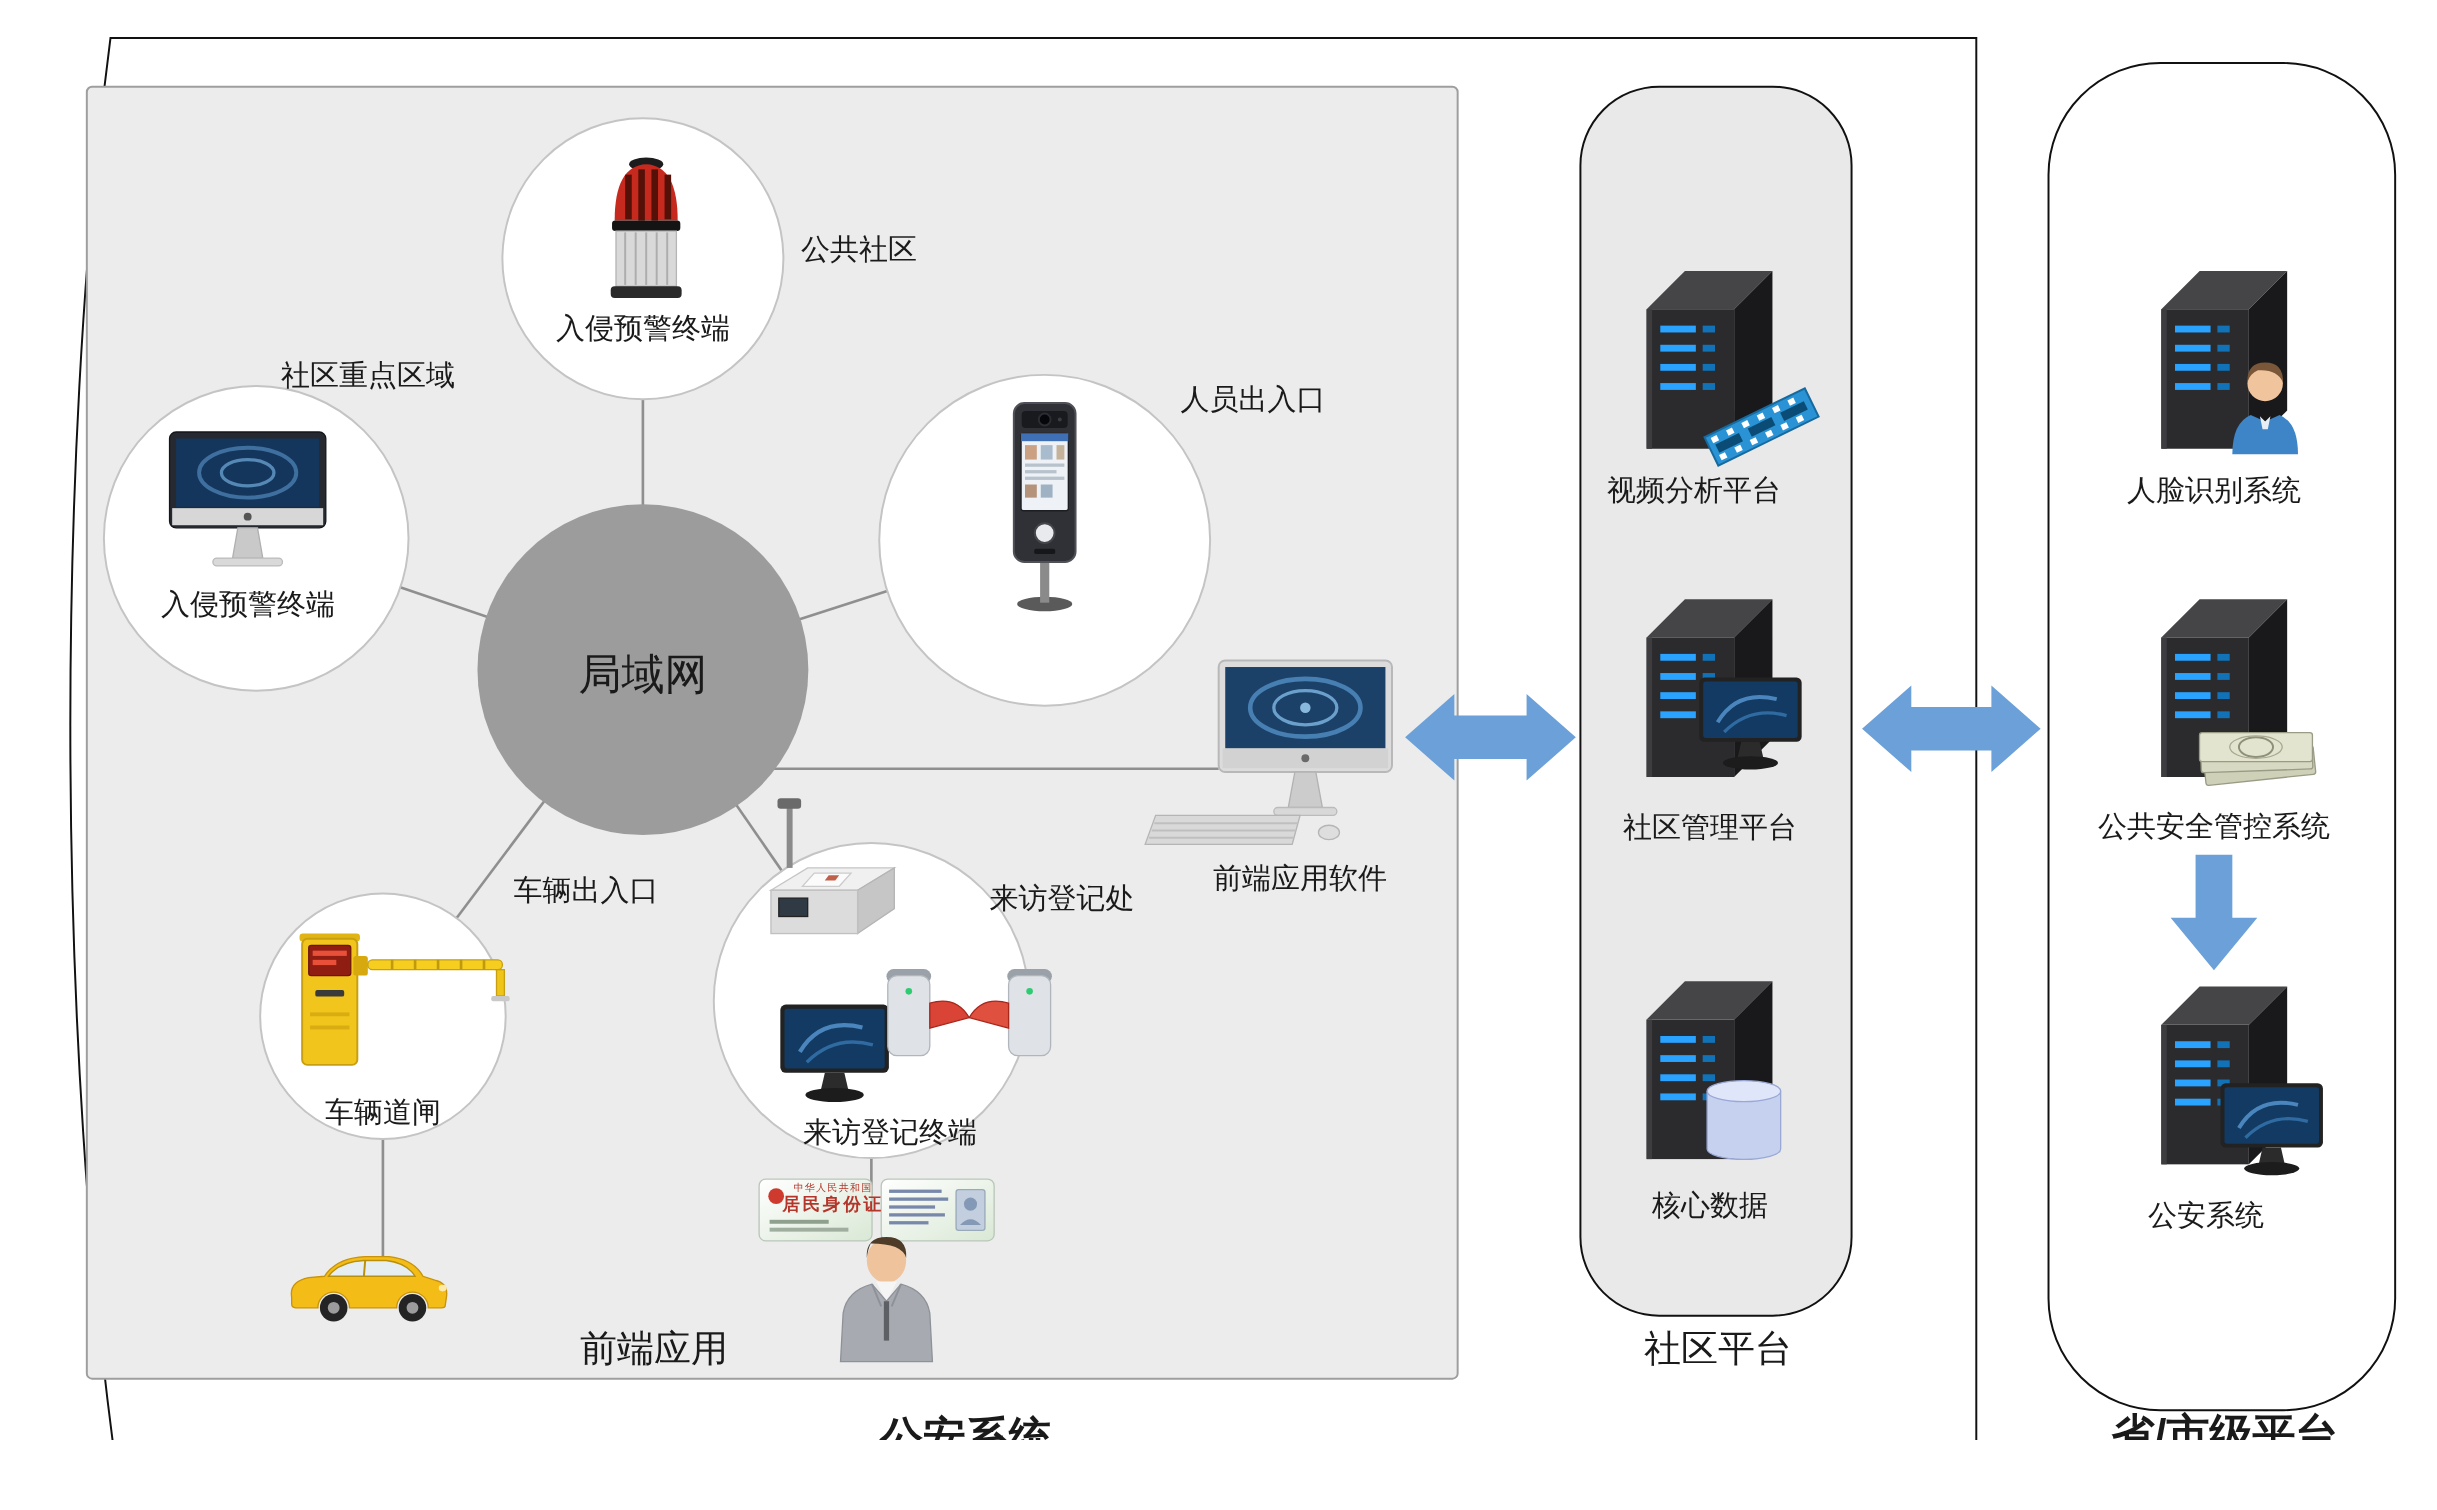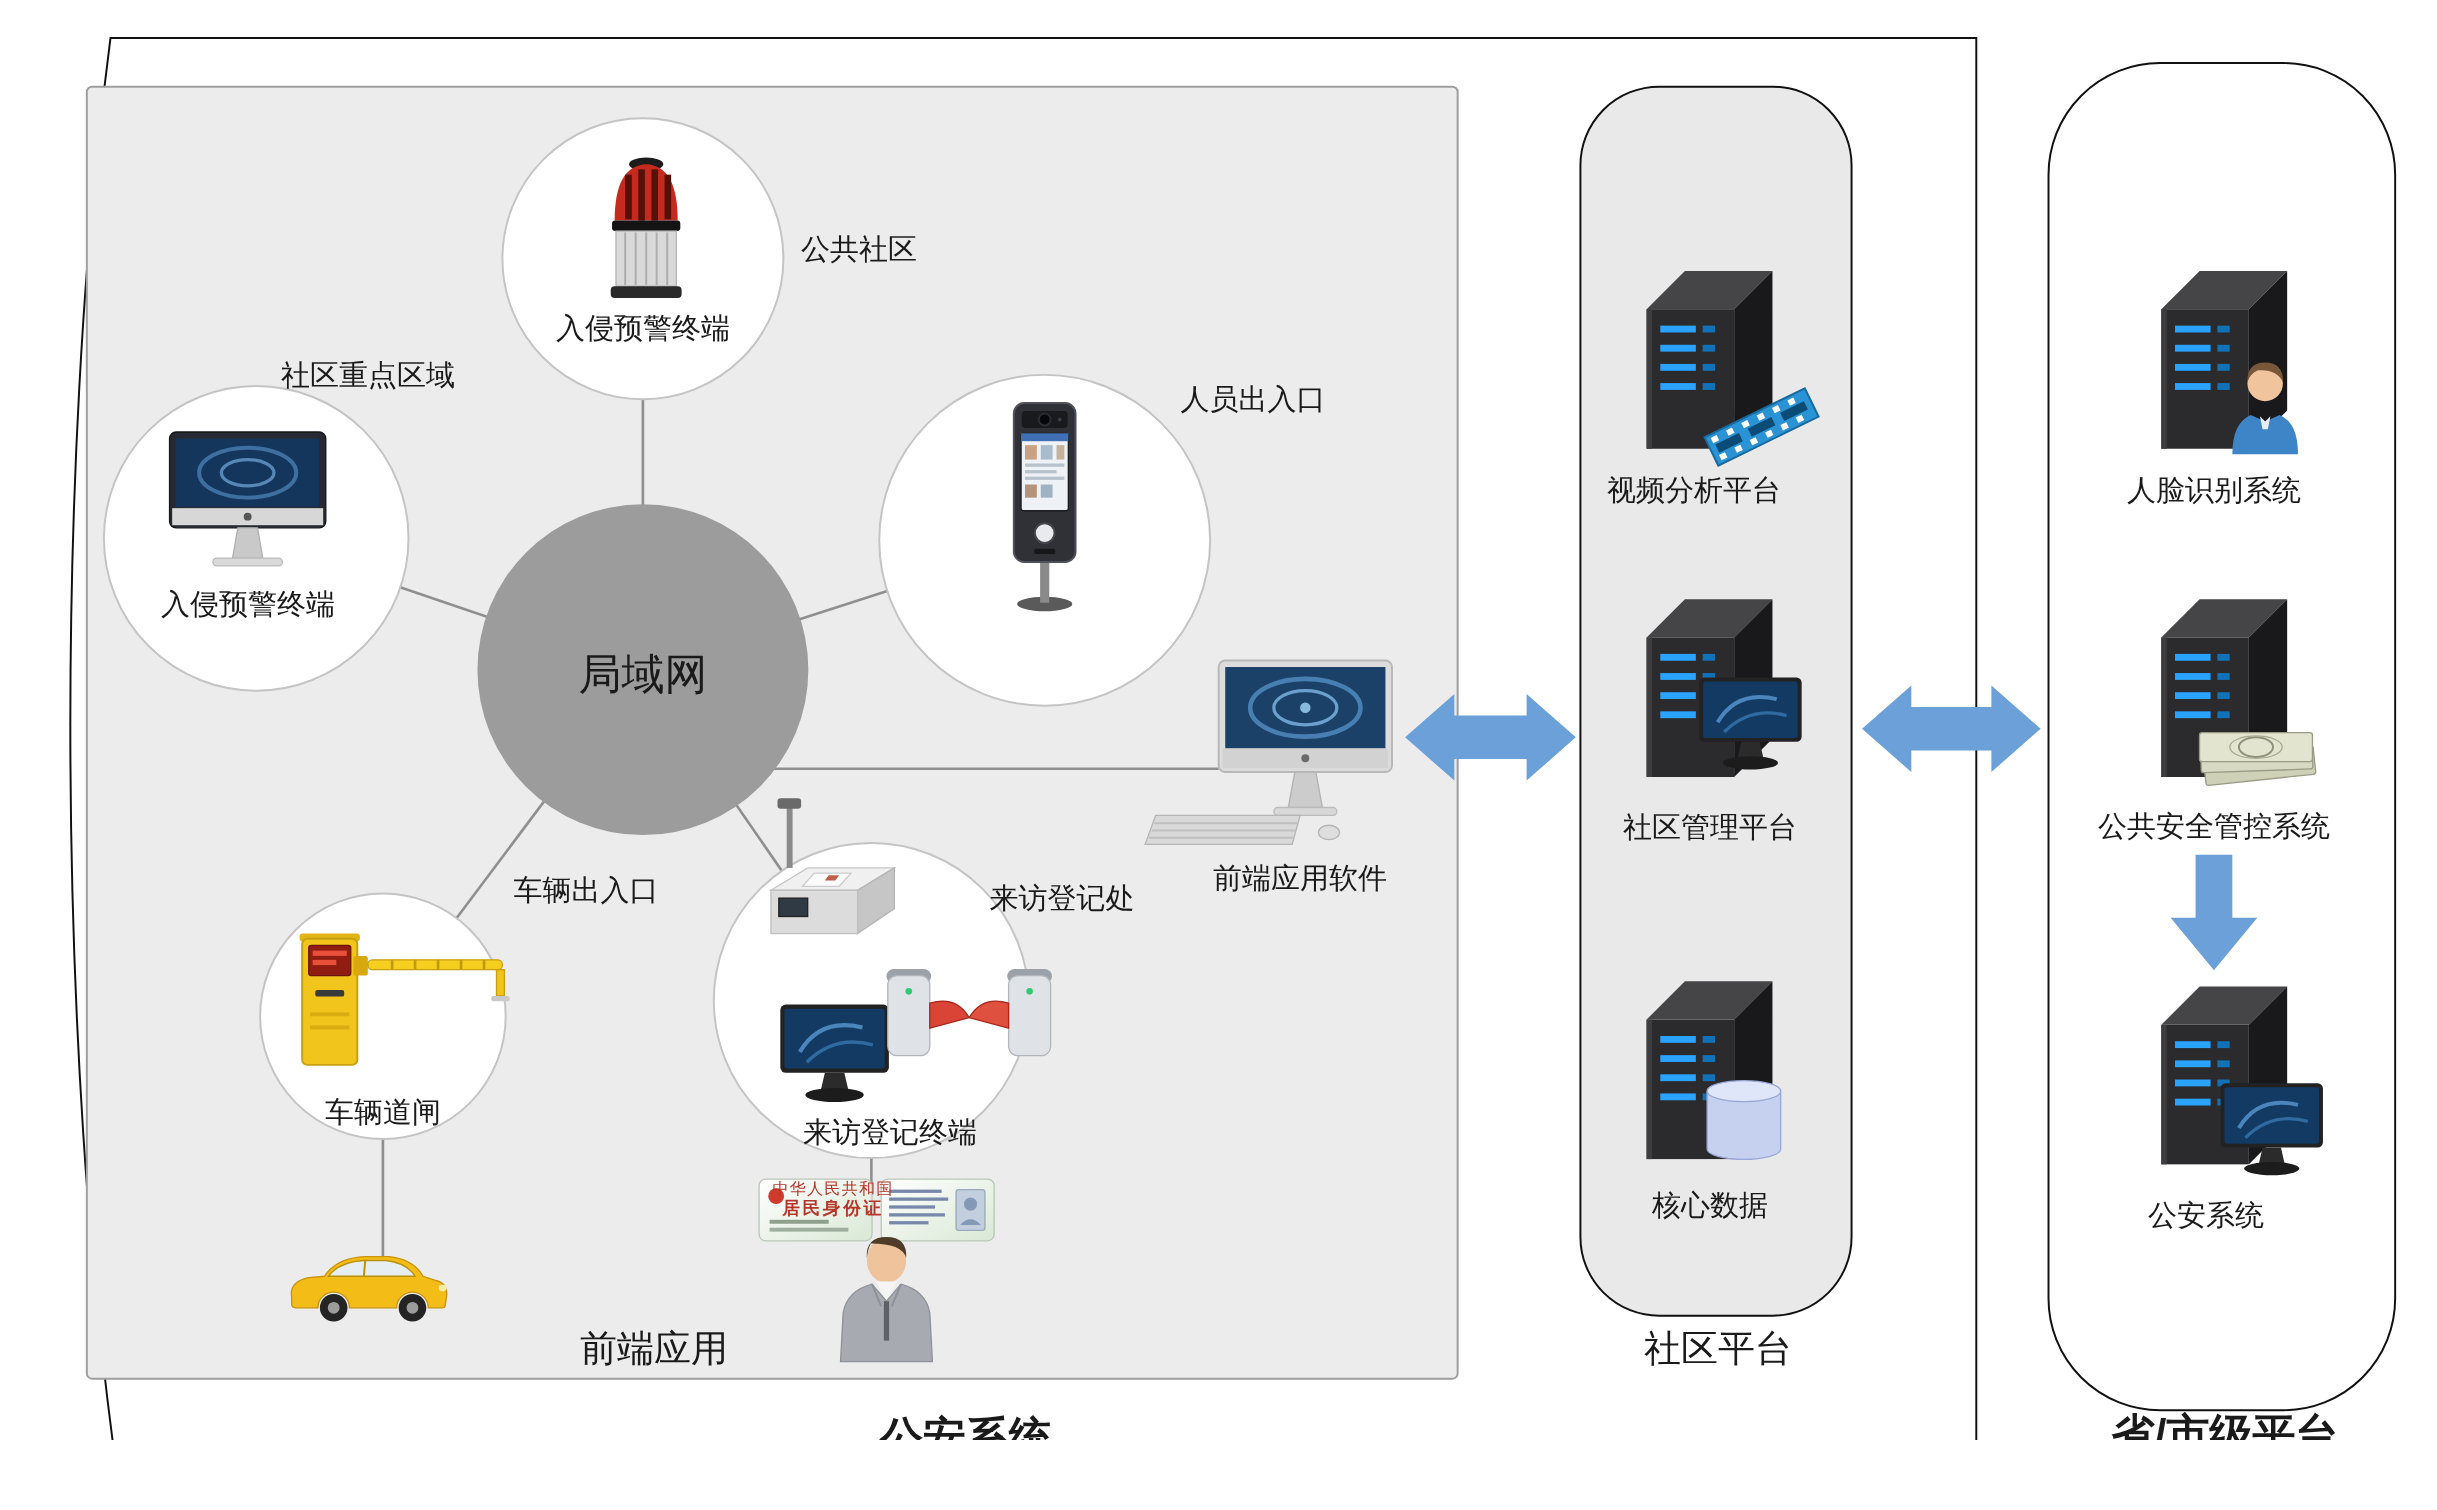--- a/index.html
+++ b/index.html
@@ -22,21 +22,21 @@
   }
   .lbl .line { display:block; line-height:1.7; }
   .f56 { font-size:37px; }
   .f66 { font-size:43px; }
   .bold { font-weight:700; }
   .card-text {
     font-family:"Liberation Serif","DejaVu Serif",serif;
     color:#b5352a;
     line-height:1.2;
   }
-  .card-text .t1 { display:block; font-size:16px; letter-spacing:1.3px; }
+  .card-text .t1 { display:block; font-size:10px; letter-spacing:1.3px; }
   .card-text .t2 { display:block; font-size:17.7px; font-weight:700; letter-spacing:2.6px; }
 </style>
 </head>
 <body>
 
 <div class="canvas">
 
 <svg class="layer" width="2438" height="1510" viewBox="0 0 3713 2300">
 
   <defs>

